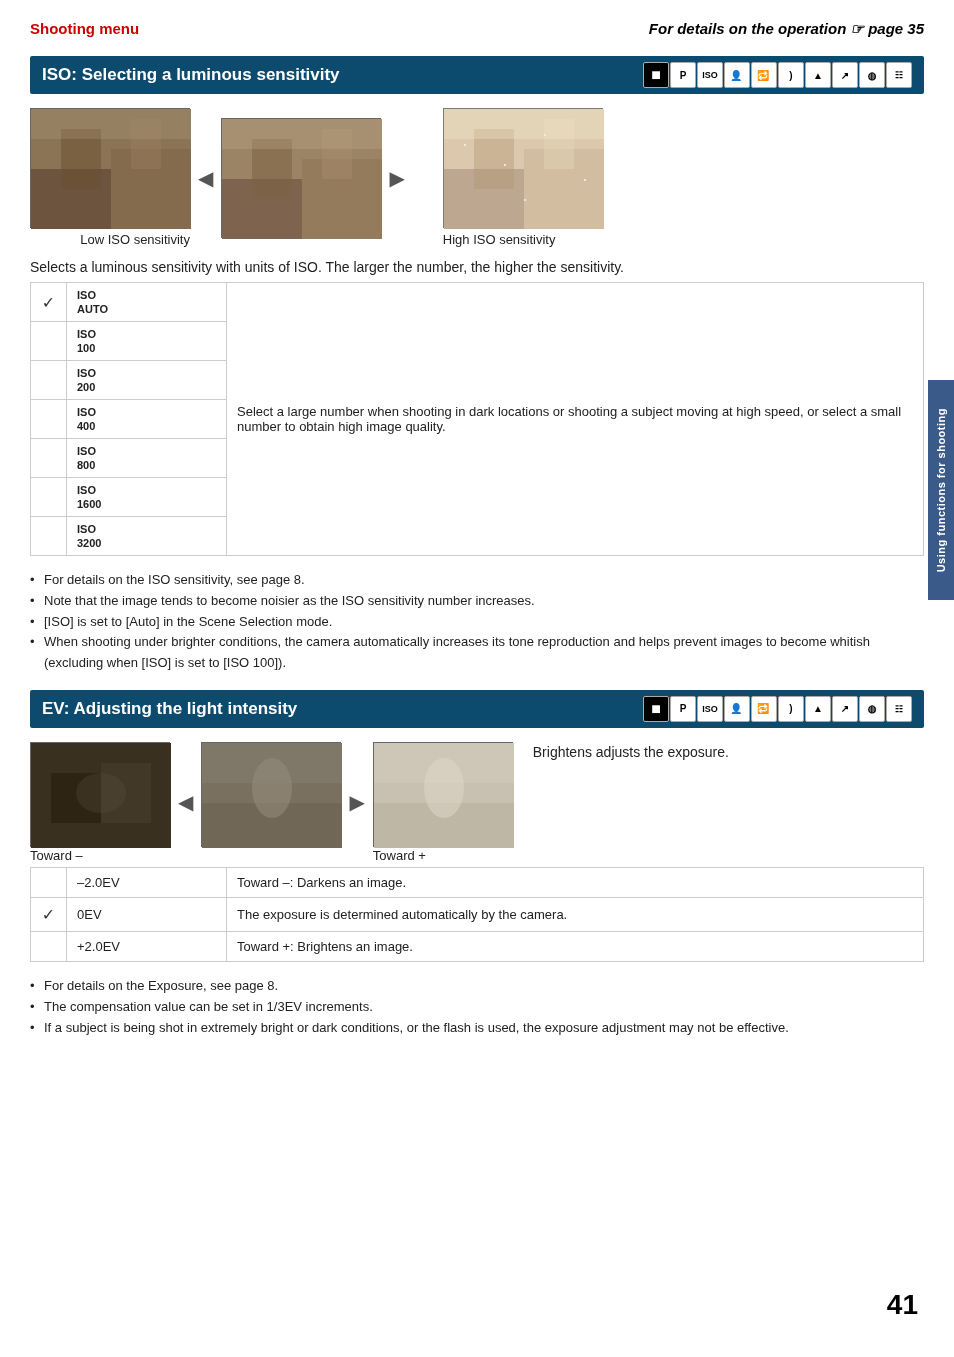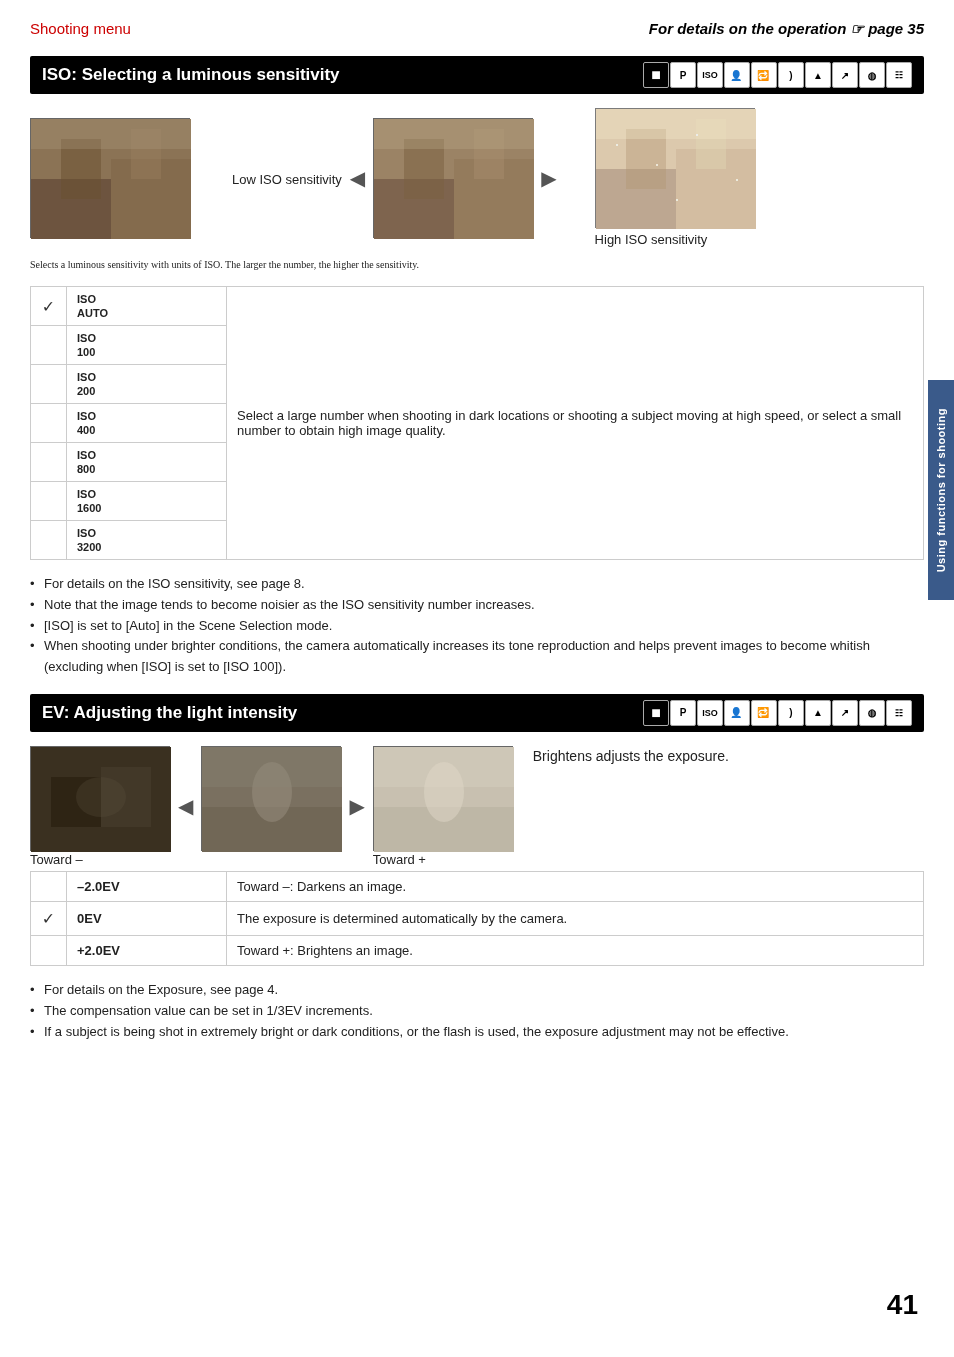--- a/index.html
+++ b/index.html
@@ -18,34 +18,34 @@
     .header {
       display: flex;
       justify-content: space-between;
       align-items: baseline;
       margin-bottom: 18px;
       border-bottom: none;
     }
     .header-left {
       color: #c00;
       font-size: 15px;
-      font-weight: normal;
+      font-weight: bold;
     }
     .header-right {
       font-size: 15px;
       font-style: italic;
       font-weight: bold;
       color: #000;
     }
 
     
     .section-bar {
       display: flex;
       align-items: center;
-      background: #000000;
+      background: #0c4a6e;
       color: #fff;
       padding: 6px 12px;
       margin-bottom: 14px;
       margin-top: 10px;
       border-radius: 2px;
     }
     .section-bar-title {
       font-size: 17px;
       font-weight: bold;
       flex: 1;
@@ -71,23 +71,22 @@
 
     
     .images-area {
       display: flex;
       align-items: center;
       margin-bottom: 10px;
       gap: 0;
     }
     .img-group {
       display: flex;
-      flex-direction: row;
-      align-items: center;
-      gap: 42px;
+      flex-direction: column;
+      align-items: flex-end;
     }
     .arrow-btn {
       font-size: 20px;
       color: #555;
       padding: 0 8px;
       user-select: none;
       align-self: center;
     }
 
     
@@ -122,25 +121,24 @@
 
     .high-label-area {
       display: flex;
       flex-direction: column;
       align-items: flex-start;
       margin-left: 30px;
     }
 
     
     .description {
-      font-size: 10px;
+      font-size: 14px;
       line-height: 1.5;
-      margin-bottom: 14px;
+      margin-bottom: 4px;
       margin-top: 6px;
-      font-family: Liberation Serif, serif;
     }
 
     
     .options-table {
       width: 100%;
       border-collapse: collapse;
       margin-bottom: 14px;
     }
     .options-table td {
       border: 1px solid #ccc;
@@ -218,21 +216,21 @@
       padding: 7px 10px;
       vertical-align: middle;
       font-size: 13px;
     }
     .ev-table .icon-cell {
       width: 36px;
       text-align: center;
     }
     .ev-table .opt-cell {
       width: 160px;
-      font-weight: bold;
+      font-weight: normal;
     }
     .ev-table .desc-cell {
       font-size: 13px;
     }
 
     
     .right-sidebar {
       position: absolute;
       right: 0;
       top: 380px;
@@ -467,21 +465,21 @@
     </tr>
     <tr>
       <td class="icon-cell"></td>
       <td class="opt-cell">+2.0EV</td>
       <td class="desc-cell">Toward +: Brightens an image.</td>
     </tr>
   </tbody>
 </table>
 
 <div class="notes">
-  <p>For details on the Exposure, see page 4.</p>
+  <p>For details on the Exposure, see page 8.</p>
   <p>The compensation value can be set in 1/3EV increments.</p>
   <p>If a subject is being shot in extremely bright or dark conditions, or the flash is used, the exposure adjustment may not be effective.</p>
 </div>
 
 <div class="right-sidebar">
   <span class="right-sidebar-text">Using functions for shooting</span>
 </div>
 
 <div class="page-number">41</div>
 

